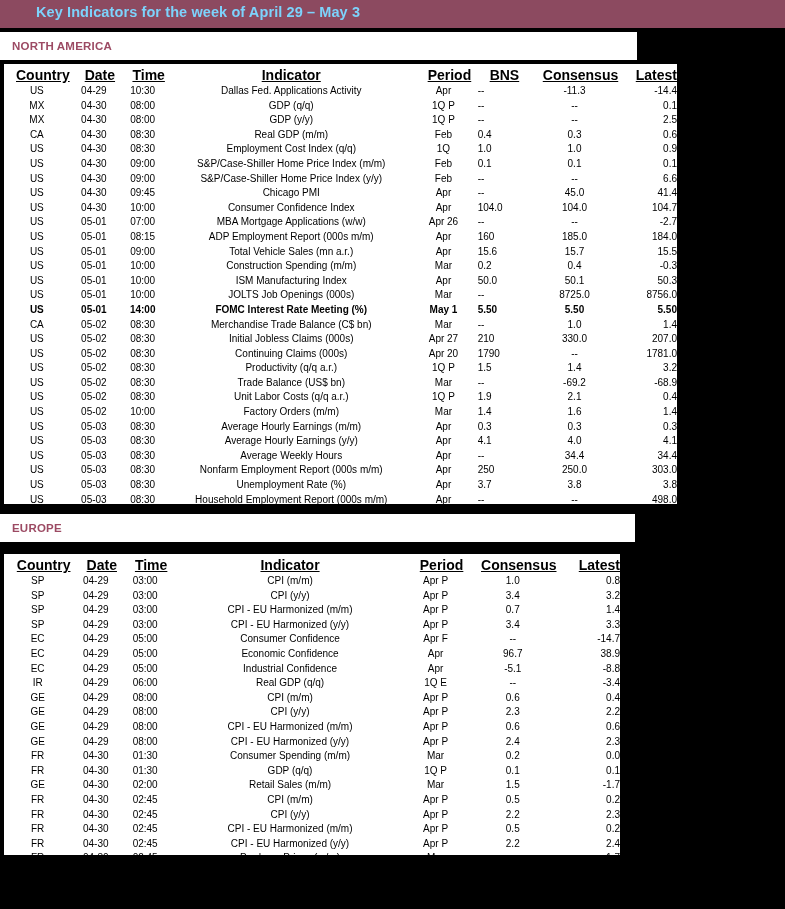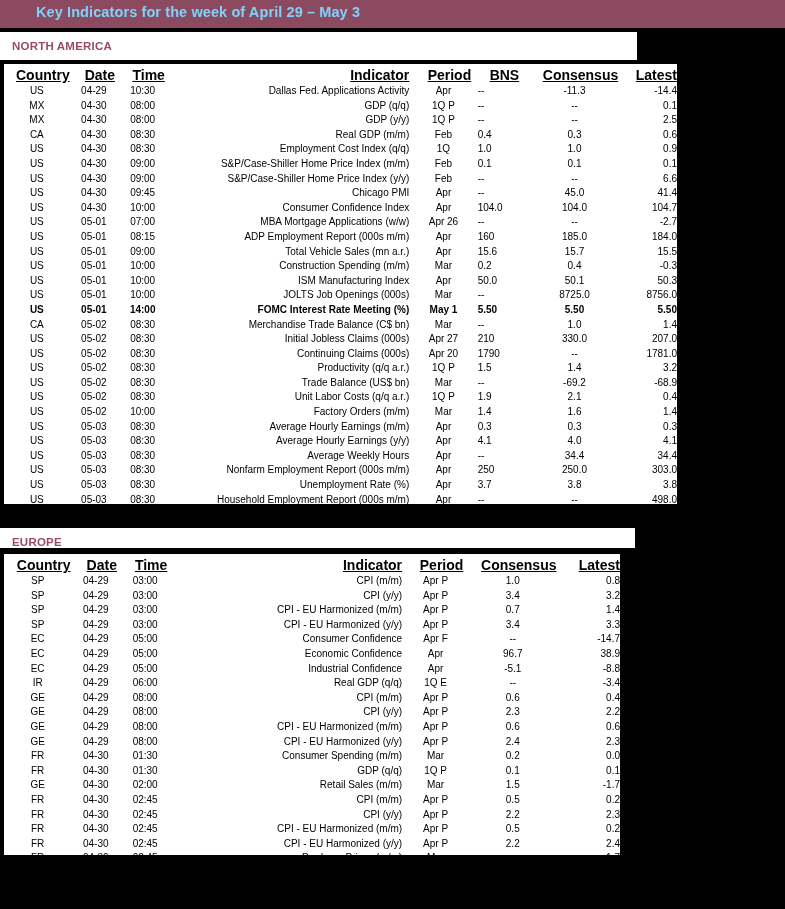--- a/index.html
+++ b/index.html
@@ -88,21 +88,21 @@
     white-space: nowrap;
     font-size: 10px;
   }
 
   tr.bold-row td { font-weight: bold; }
 
   
   .c-country { text-align: center; }
   .c-date    { text-align: center; }
   .c-time    { text-align: center; }
-  .c-ind     { text-align: right; }
+  .c-ind     { text-align: center; }
   .c-period  { text-align: center; }
   .c-bns     { text-align: left; }
   .c-cons    { text-align: center; }
   .c-latest  { text-align: right; }
 
   
   .na .c-country { width: 62px; }
   .na .c-date    { width: 52px; }
   .na .c-time    { width: 52px; }
   .na .c-ind     { width: 268px; padding-left: 6px; }
@@ -435,21 +435,21 @@
             <td class="c-ind">Household Employment Report (000s m/m)</td>
             <td class="c-period">Apr</td>
             <td class="c-bns">--</td>
             <td class="c-cons">--</td>
             <td class="c-latest">498.0</td>
           </tr>
         </tbody>
     </table>
   </div>
 
-  <div class="section-band" id="band-eu" style="left:0px; top:528px; width:635px; height:20px;">
+  <div class="section-band" id="band-eu" style="left:0px; top:514px; width:635px; height:28px;">
     <div class="section-label" style="color: rgb(156, 74, 99);">EUROPE</div>
   </div>
 
   <div class="table-box eu" id="box-eu" style="left:4px; top:554px; width:616px; height:301px;">
     <table class="cal">
       <thead>
         <tr>
           <th class="c-country">Country</th>
           <th class="c-date">Date</th>
           <th class="c-time">Time</th>

